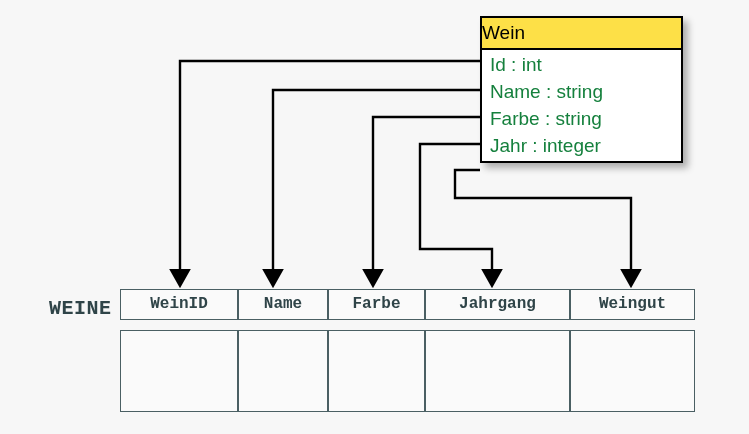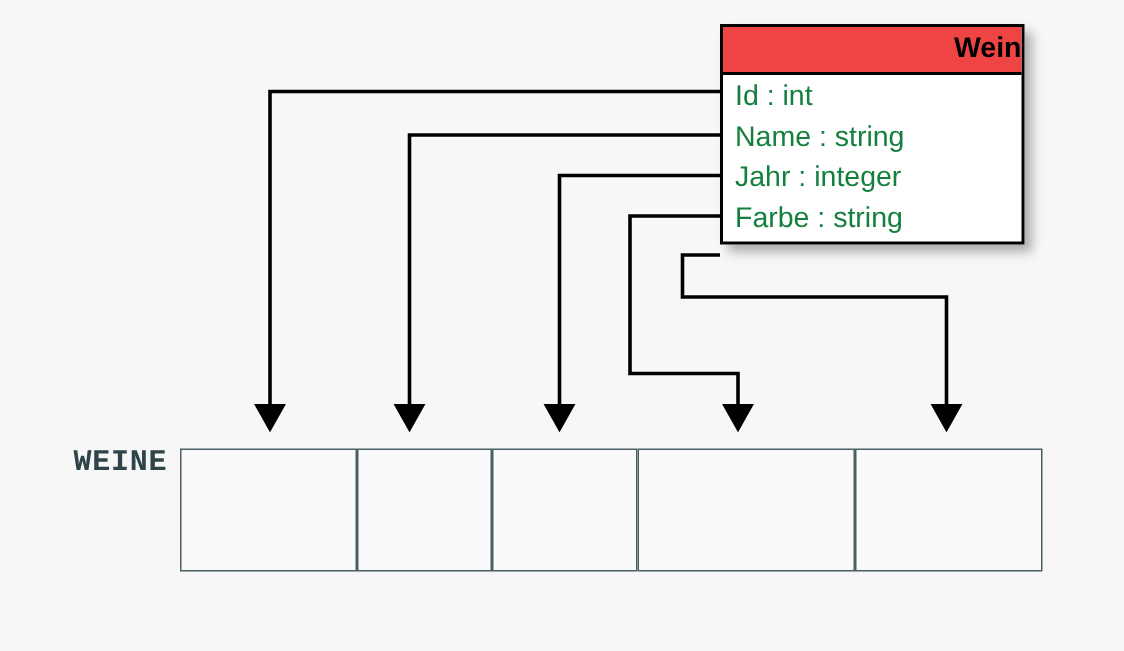--- a/index.html
+++ b/index.html
@@ -31,28 +31,28 @@
     position: absolute;
     left: 480px;
     top: 16px;
     width: 203px;
     border: 2px solid #000;
     background: #ffffff;
     box-shadow: 5px 5px 7px rgba(0,0,0,0.30);
     box-sizing: border-box;
   }
   .uml-class-name {
-    text-align: right;
-    font-weight: bold;
+    text-align: left;
+    font-weight: normal;
     font-size: 19px;
     line-height: 30px;
     height: 30px;
     color: #000;
     border-bottom: 2px solid #000;
-    background: #ef4444;
+    background: #fde047;
   }
   .uml-attrs {
     padding: 1px 0 2px 0;
   }
   .uml-attr {
     font-size: 19px;
     line-height: 27px;
     height: 27px;
     color: #15803d;
     padding-left: 8px;
@@ -125,37 +125,44 @@
     <path d="M 480 144 L 420 144 L 420 249 L 492 249 L 492 270" fill="none" stroke="#000000" stroke-width="2.4" marker-end="url(#arrowhead)"></path>
 
     <path d="M 480 170 L 455 170 L 455 198 L 631 198 L 631 270" fill="none" stroke="#000000" stroke-width="2.4" marker-end="url(#arrowhead)"></path>
   </svg>
 
   <div class="uml-class">
     <div class="uml-class-name">Wein</div>
     <div class="uml-attrs">
       <div class="uml-attr">Id : int</div>
       <div class="uml-attr">Name : string</div>
+      <div class="uml-attr">Farbe : string</div>
       <div class="uml-attr">Jahr : integer</div>
-      <div class="uml-attr">Farbe : string</div>
     </div>
   </div>
 
   <div class="rel-label">WEINE</div>
 
   <div class="rel-table">
     <table class="schema">
       <colgroup>
         <col style="width:118px">
         <col style="width:90px">
         <col style="width:97px">
         <col style="width:145px">
         <col style="width:125px">
       </colgroup>
       <tbody>
+        <tr class="header-row">
+          <td>WeinID</td>
+          <td>Name</td>
+          <td>Farbe</td>
+          <td>Jahrgang</td>
+          <td>Weingut</td>
+        </tr>
         <tr class="spacer-row">
           <td></td>
           <td></td>
           <td></td>
           <td></td>
           <td></td>
         </tr>
         <tr class="body-row">
           <td></td>
           <td></td>

